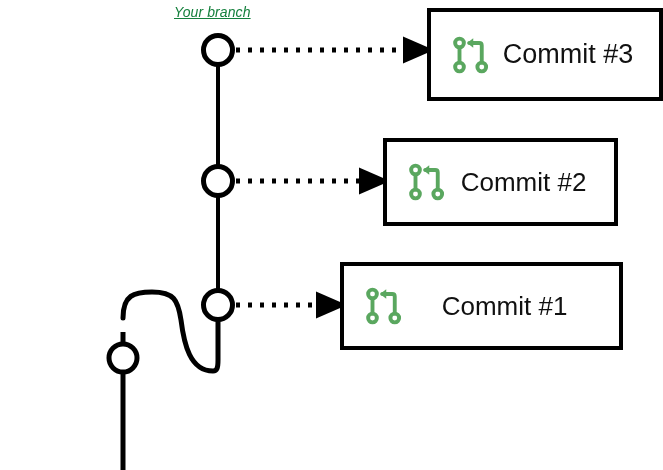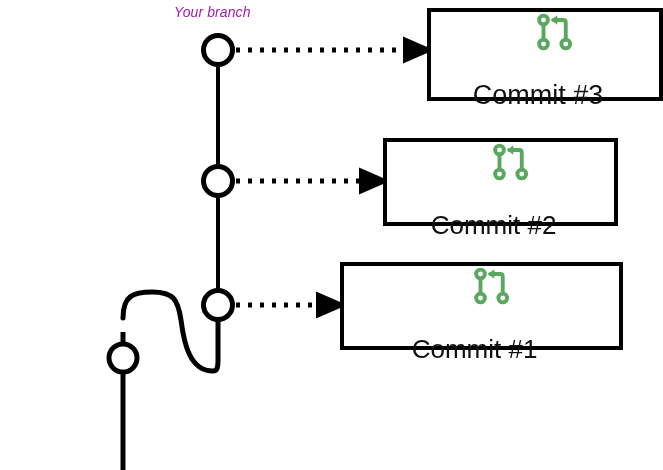--- a/index.html
+++ b/index.html
@@ -20,41 +20,41 @@
     left: 0;
     top: 0;
     width: 663px;
     height: 470px;
   }
   .branch-label {
     position: absolute;
     font-family: "Liberation Sans", sans-serif;
     font-style: italic;
     font-size: 14px;
-    color: #a21caf;
+    color: #15803d;
     white-space: nowrap;
     letter-spacing: 0.1px;
+    text-decoration: underline;
   }
   #label-your-branch {
     left: 174px;
     top: 4px;
   }
   #label-base-branch {
     left: 8px;
     top: 347px;
   }
   .commit-box {
     position: absolute;
     box-sizing: border-box;
     background: #ffffff;
     border: 4px solid #000000;
     display: flex;
-    flex-direction: column;
+    flex-direction: row;
     align-items: center;
-    gap: 28px;
   }
   #commit-box-3 { left: 427px; top: 8px;   width: 236px; height: 93px; }
   #commit-box-2 { left: 383px; top: 138px; width: 235px; height: 88px; }
   #commit-box-1 { left: 340px; top: 262px; width: 283px; height: 88px; }
 
   .pr-icon {
     flex: 0 0 auto;
     width: 40px;
     height: 40px;
     margin-left: 20px;

